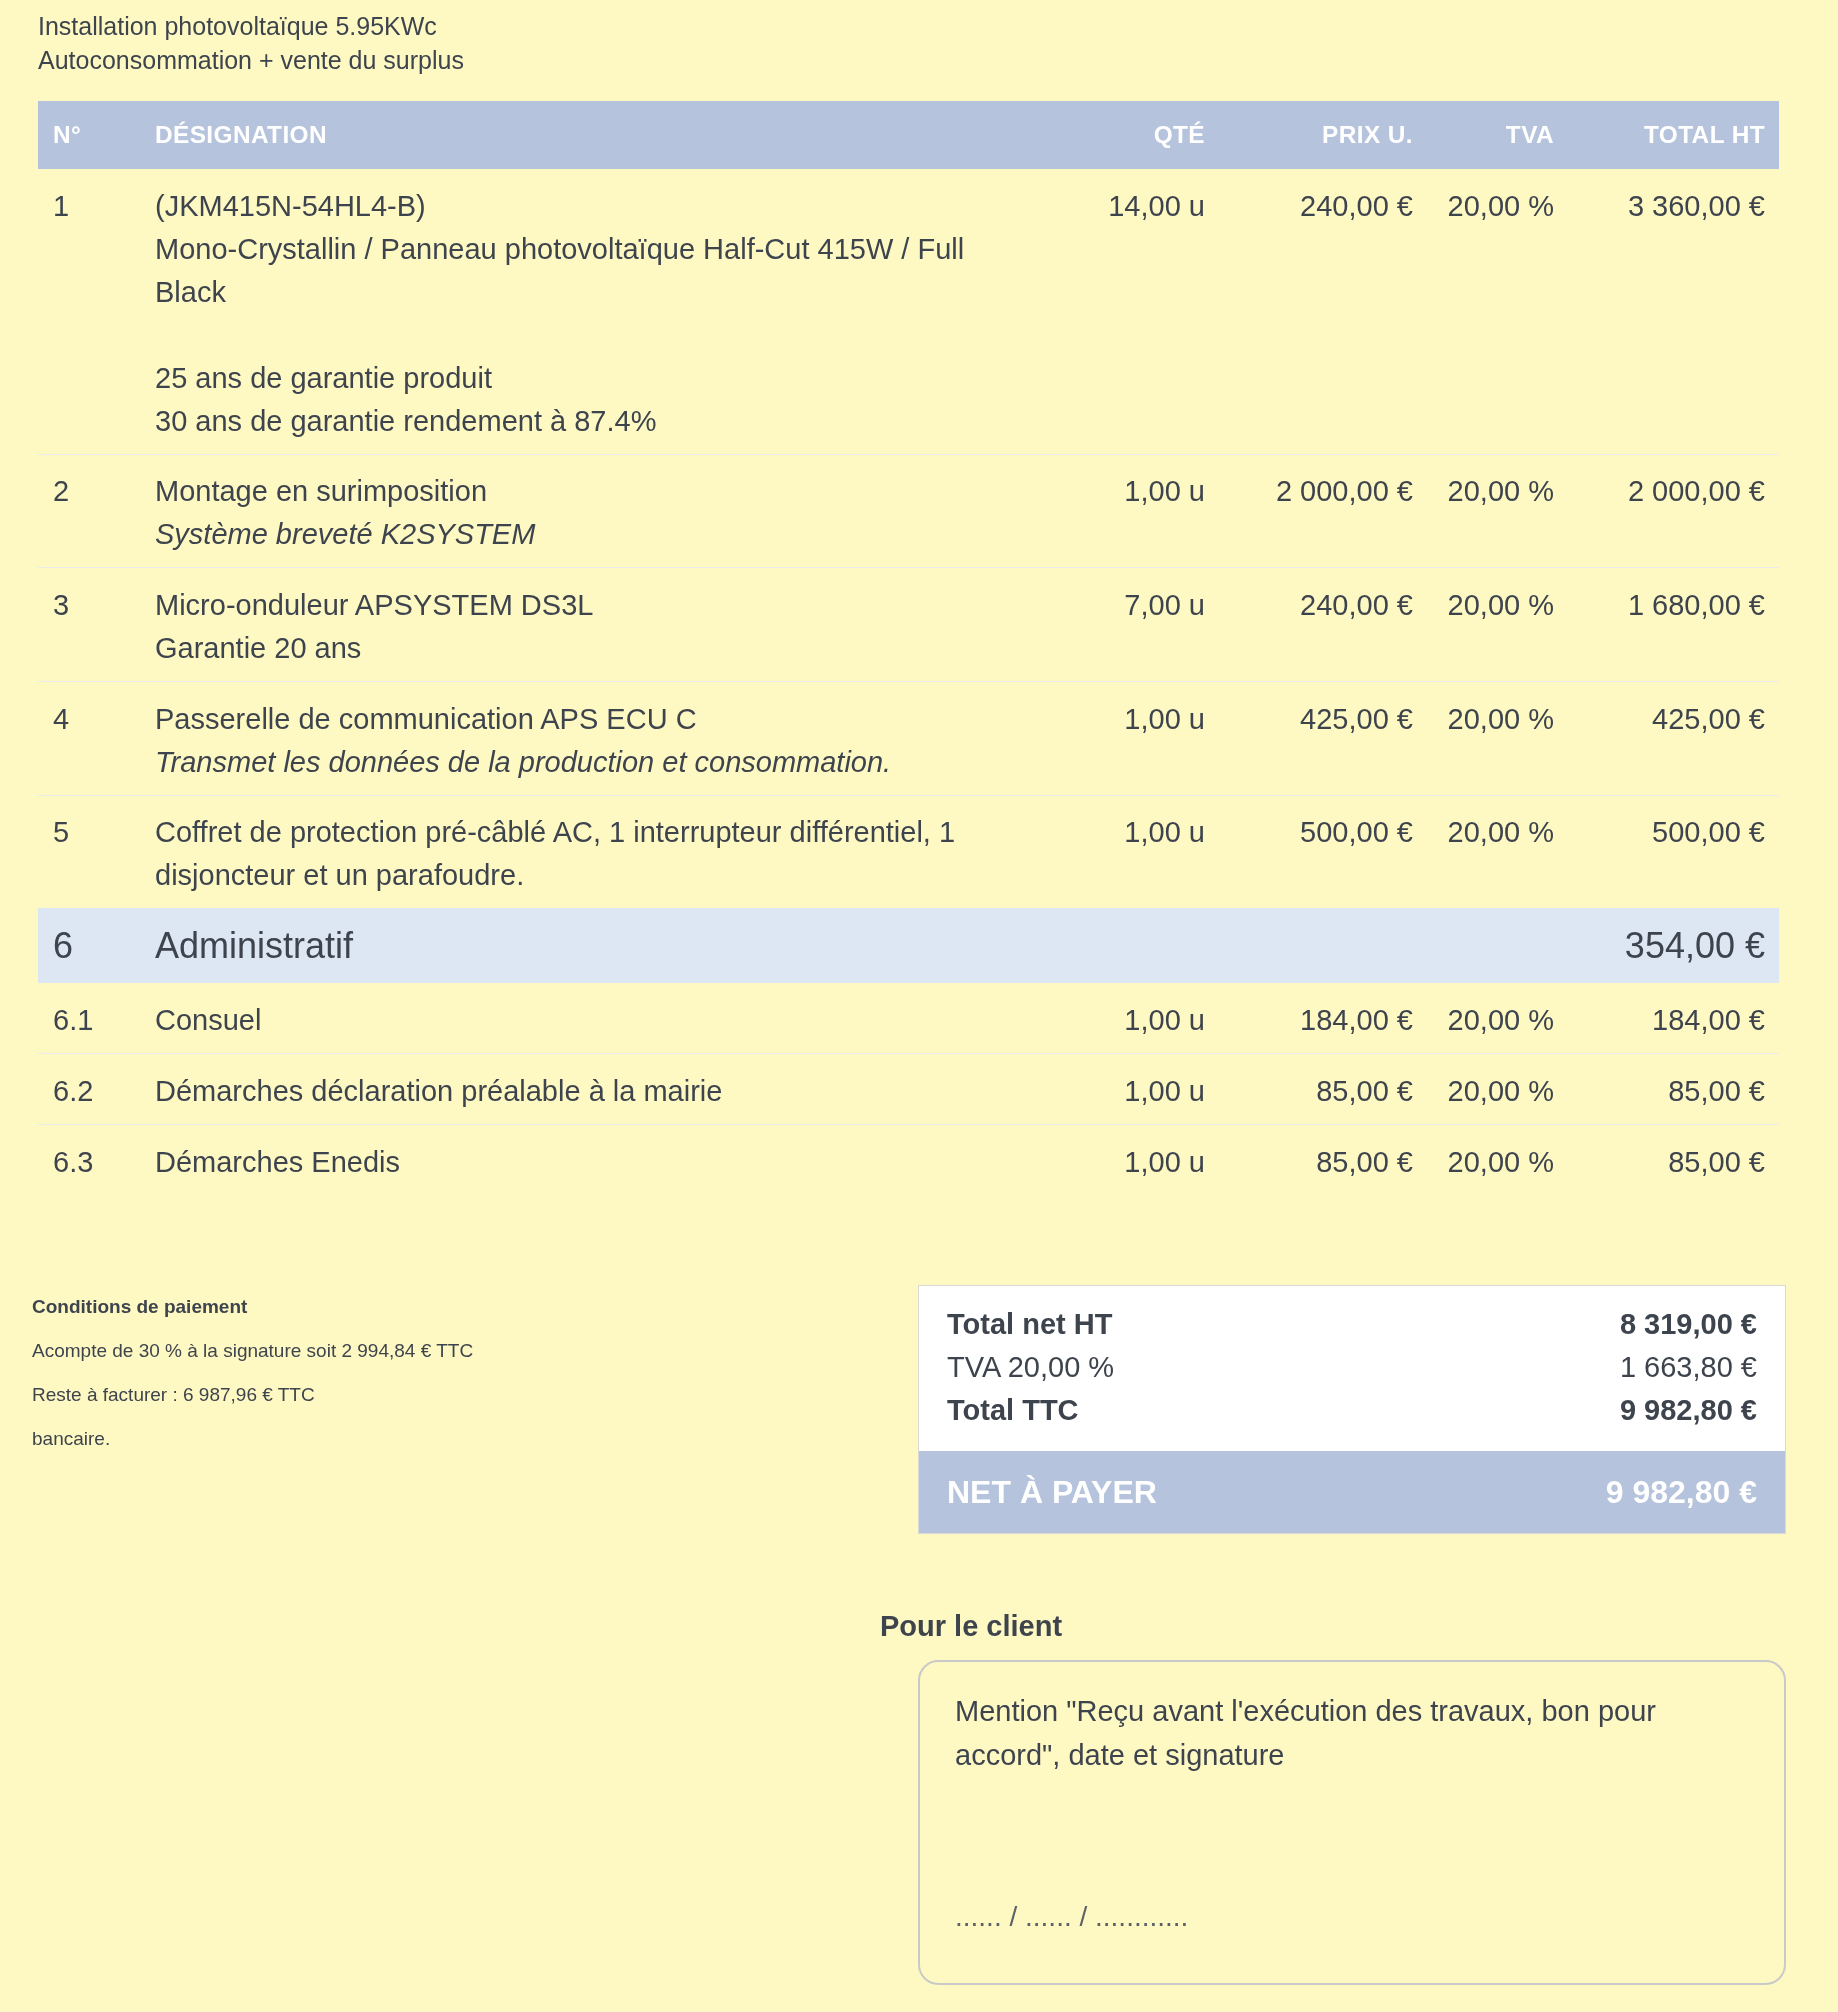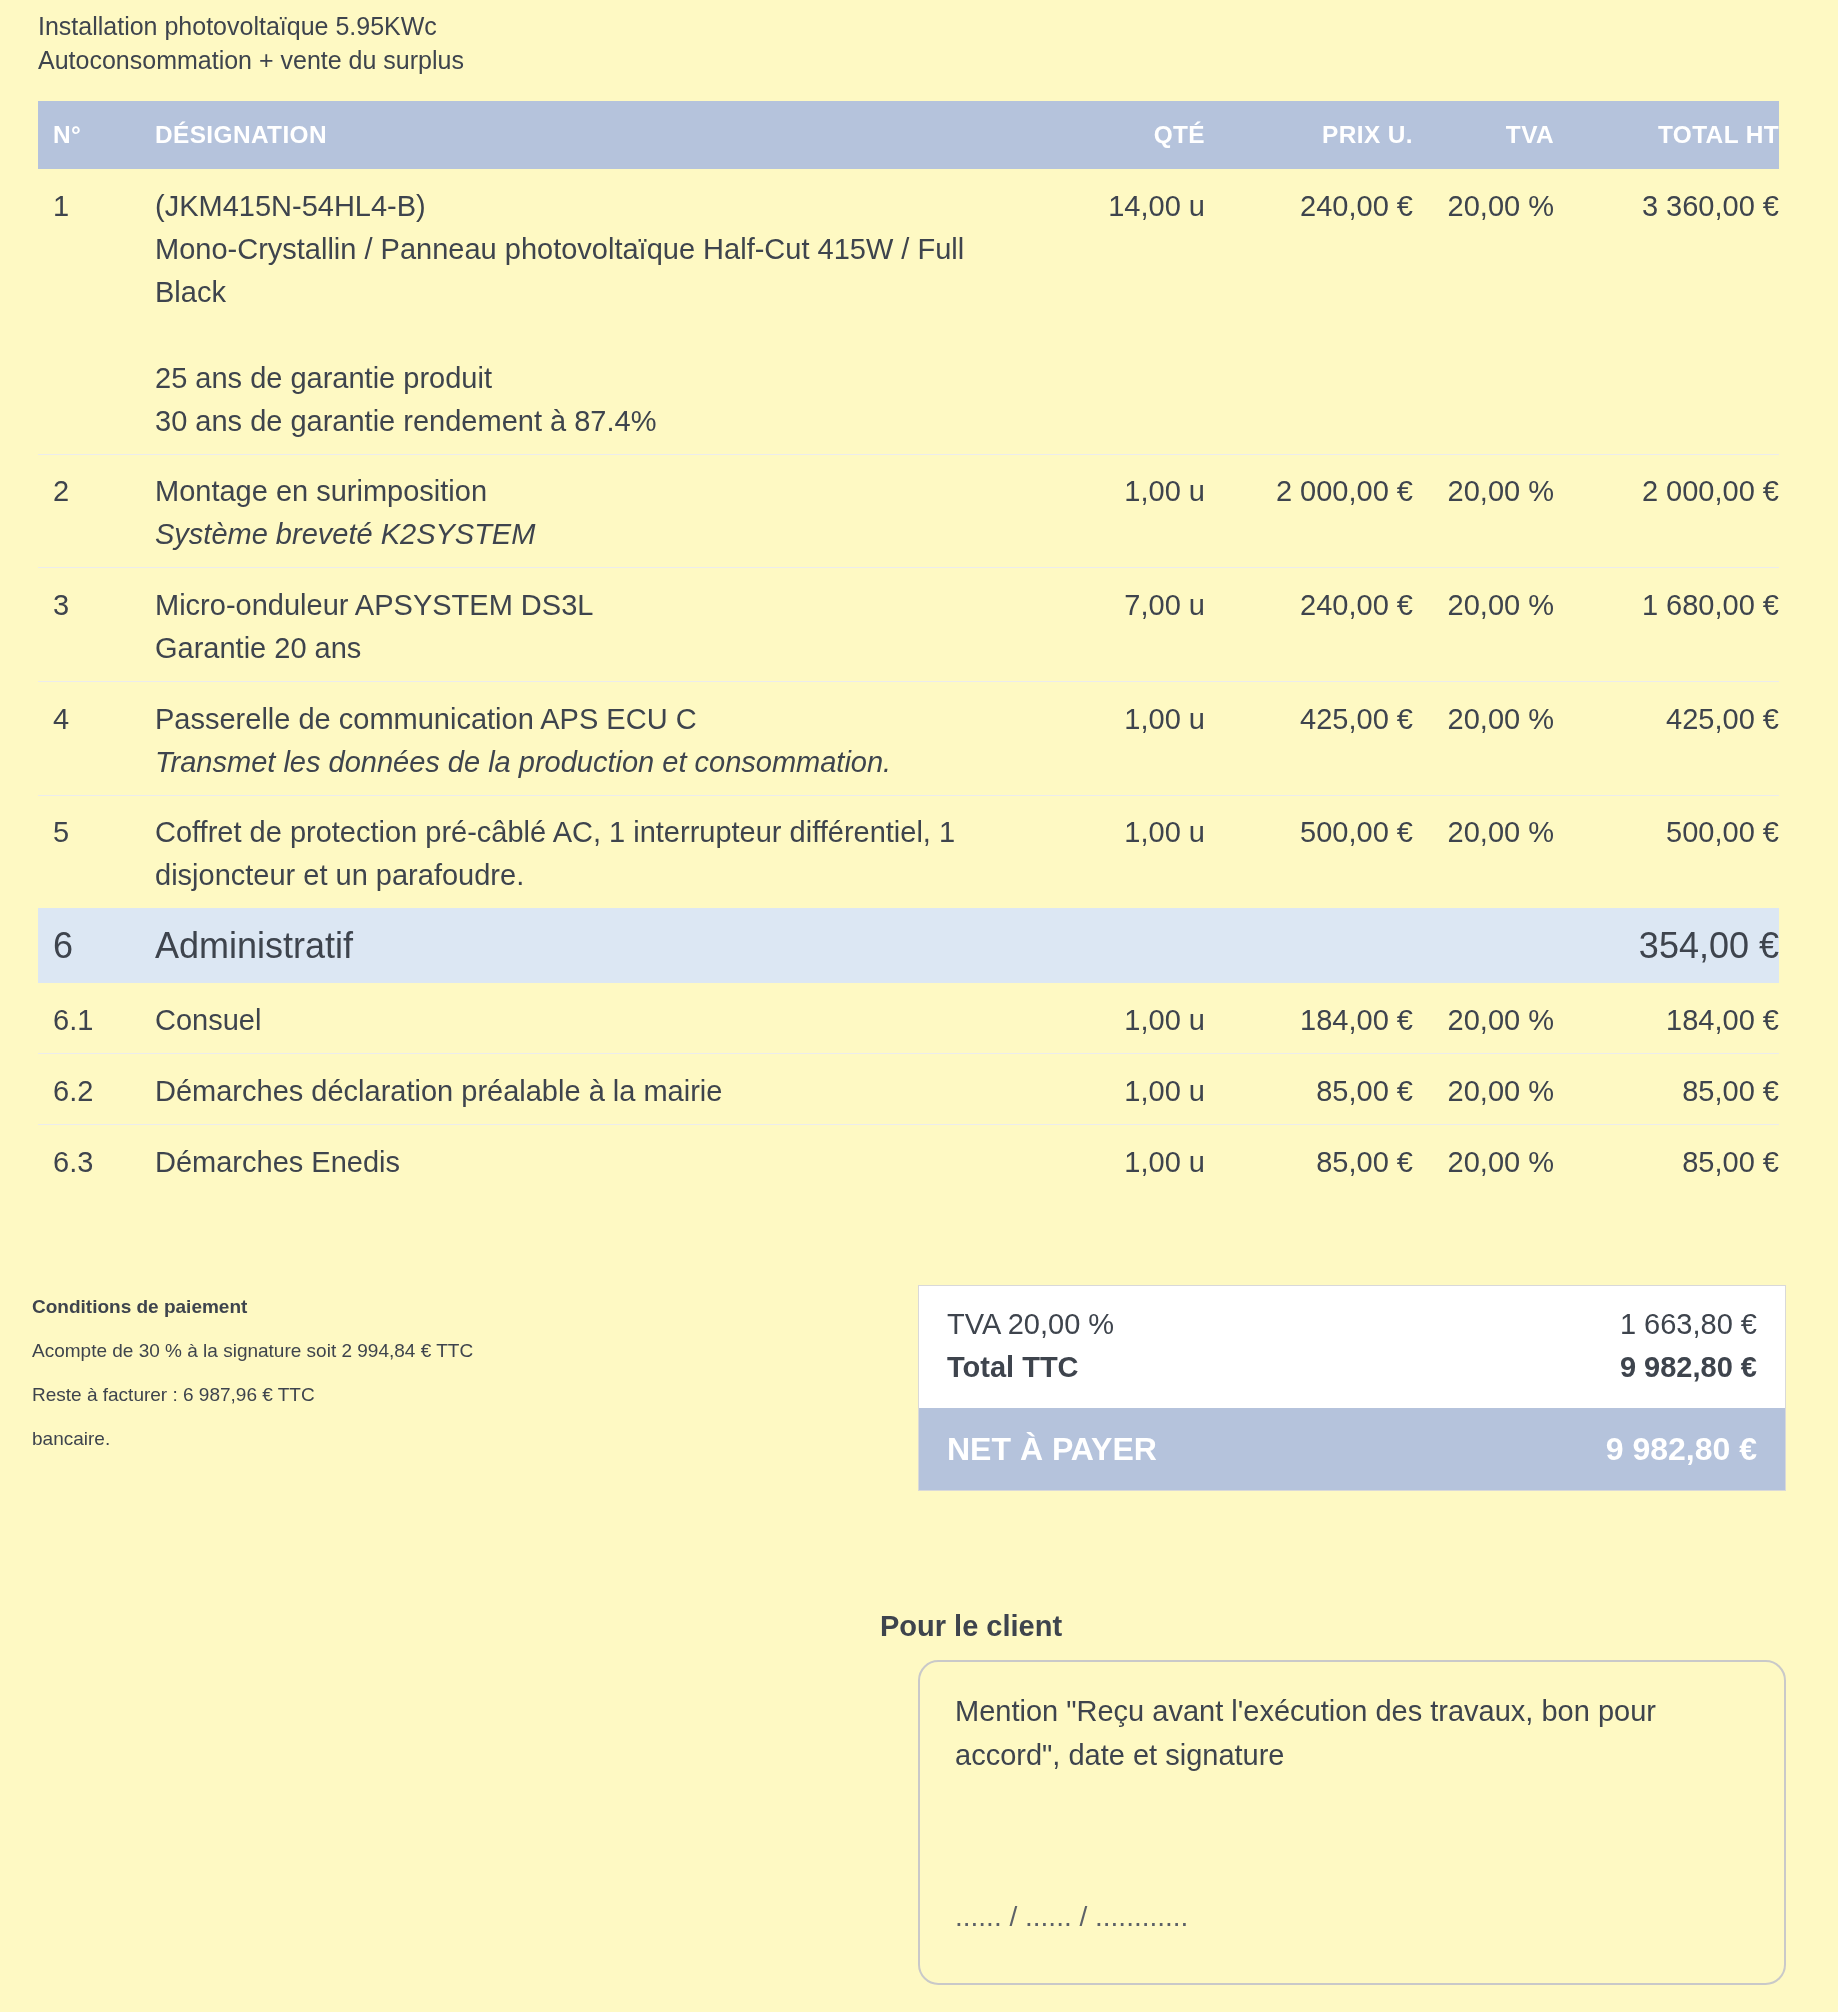--- a/index.html
+++ b/index.html
@@ -17,21 +17,21 @@
   .qtable{position:absolute;left:38px;top:101px;width:1741px;}
   .grid6{display:grid;grid-template-columns:117px 1fr 157px 208px 141px 225px;}
   .thead{
     height:68px;background:#b5c3dc;color:#ffffff;
     font-weight:bold;font-size:24.4px;letter-spacing:0.4px;
     align-items:center;
   }
   .cell{min-width:0;}
   .cell.num{padding-left:15px;}
   .cell.qty,.cell.price,.cell.vat,.cell.total{text-align:right;}
-  .cell.total{}
+  .cell.total{padding-right:14px;}
   .trow{font-size:29px;line-height:43px;padding:15.7px 0 11px;align-items:start;}
   .trow + .trow{border-top:1.6px solid #ececec;}
   .trow.section{border-top:none;padding:0;height:75px;align-items:center;
     background:#dce7f3;font-size:36px;line-height:75px;}
   .trow.section + .trow{border-top:none;}
   .trow.section .cell.total{grid-column:3 / 7;}
   .line.it{font-style:italic;}
   b{font-weight:bold;}
   
   .payment{position:absolute;left:32px;top:1285px;width:849px;font-size:19px;line-height:44px;}
@@ -171,20 +171,24 @@
     <div class="ttl">Conditions de paiement</div>
     <div id="payment-lines">
         <div>Acompte de 30 % à la signature soit 2 994,84 € TTC</div>
         <div>Reste à facturer : 6 987,96 € TTC</div>
         <div>bancaire.</div>
       </div>
   </div>
 
   <div class="totals">
     <div class="tot-white" id="totals-rows">
+        <div class="tot-row bold">
+          <span>Total net HT</span>
+          <span>8 319,00 €</span>
+        </div>
         <div class="tot-row">
           <span>TVA 20,00 %</span>
           <span>1 663,80 €</span>
         </div>
         <div class="tot-row bold">
           <span>Total TTC</span>
           <span>9 982,80 €</span>
         </div>
       </div>
     <div class="net-band">

